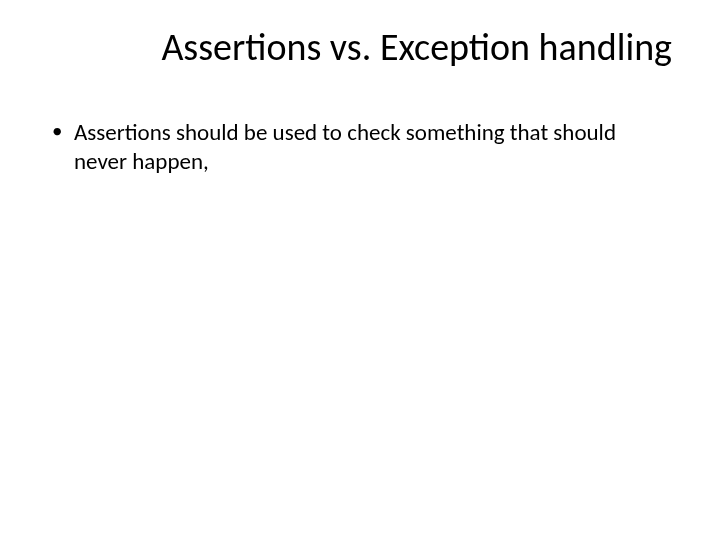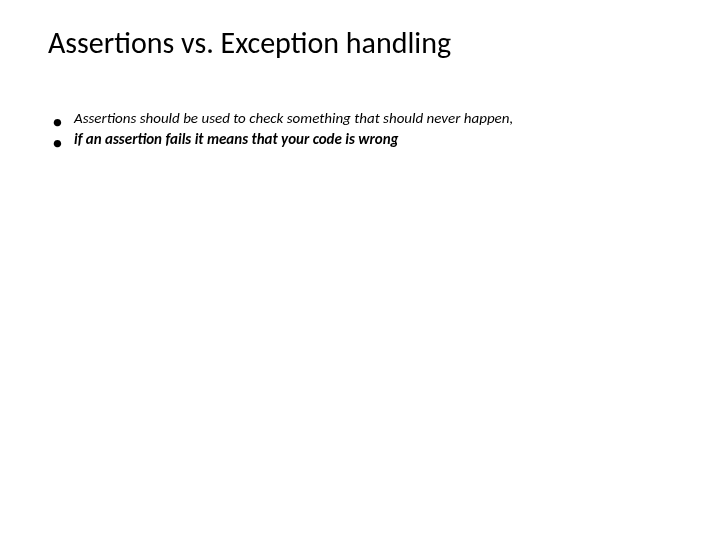--- a/index.html
+++ b/index.html
@@ -4,48 +4,46 @@
 <style>
   * { margin: 0; padding: 0; box-sizing: border-box; }
   html, body { width: 720px; height: 540px; overflow: hidden; }
   body {
     background: #ffffff;
     font-family: Calibri, "Segoe UI", Arial, sans-serif;
     color: #000000;
     padding: 24px 48px 40px 48px;
   }
   .title {
-    font-size: 30px;
+    font-size: 38px;
     font-weight: 400;
-    text-align: left;
+    text-align: right;
     margin-bottom: 48px;
     letter-spacing: 0px;
   }
   .bullets {
     list-style: none;
     padding-left: 0;
   }
   .bullets li {
     position: relative;
     padding-left: 26px;
-    font-size: 15px;
+    font-size: 23px;
     line-height: 1.25;
     margin-bottom: 2px;
-    font-style: italic;
   }
   .bullets li::before {
     content: "•";
     position: absolute;
     left: 4px;
     top: 0;
     font-size: 21px;
   }
   .bold { font-weight: 700; }
 </style>
 </head>
 <body>
 
 <h1 class="title">Assertions vs. Exception handling</h1>
 
 <ul class="bullets">
   <li><span>Assertions should be used to check something that should never happen,</span></li>
-  <li><span class="bold"> if an assertion fails it means that your code is wrong</span></li>
 </ul>
 
 </body></html>

